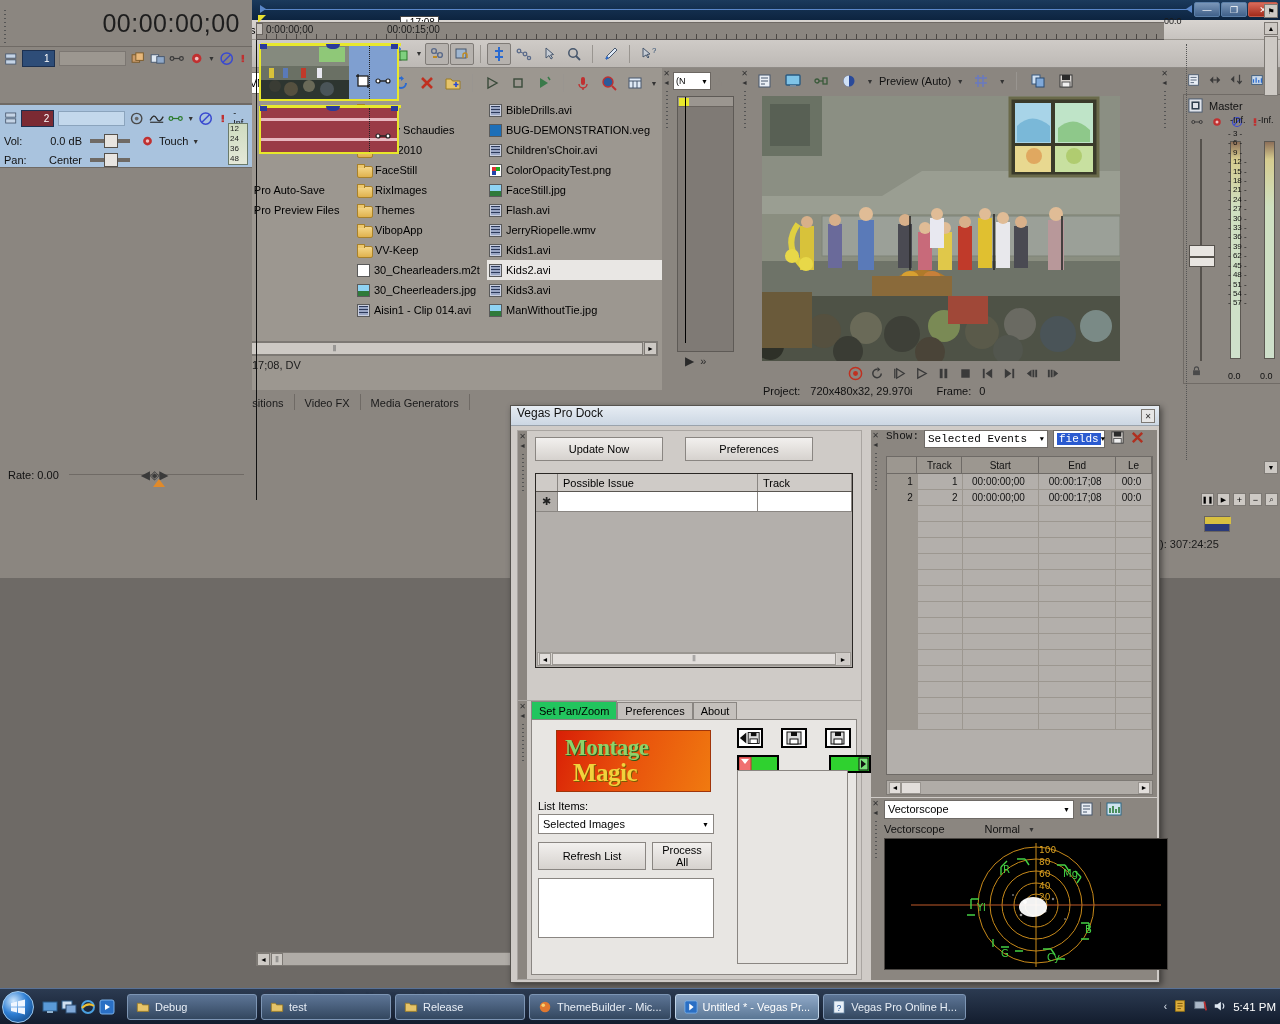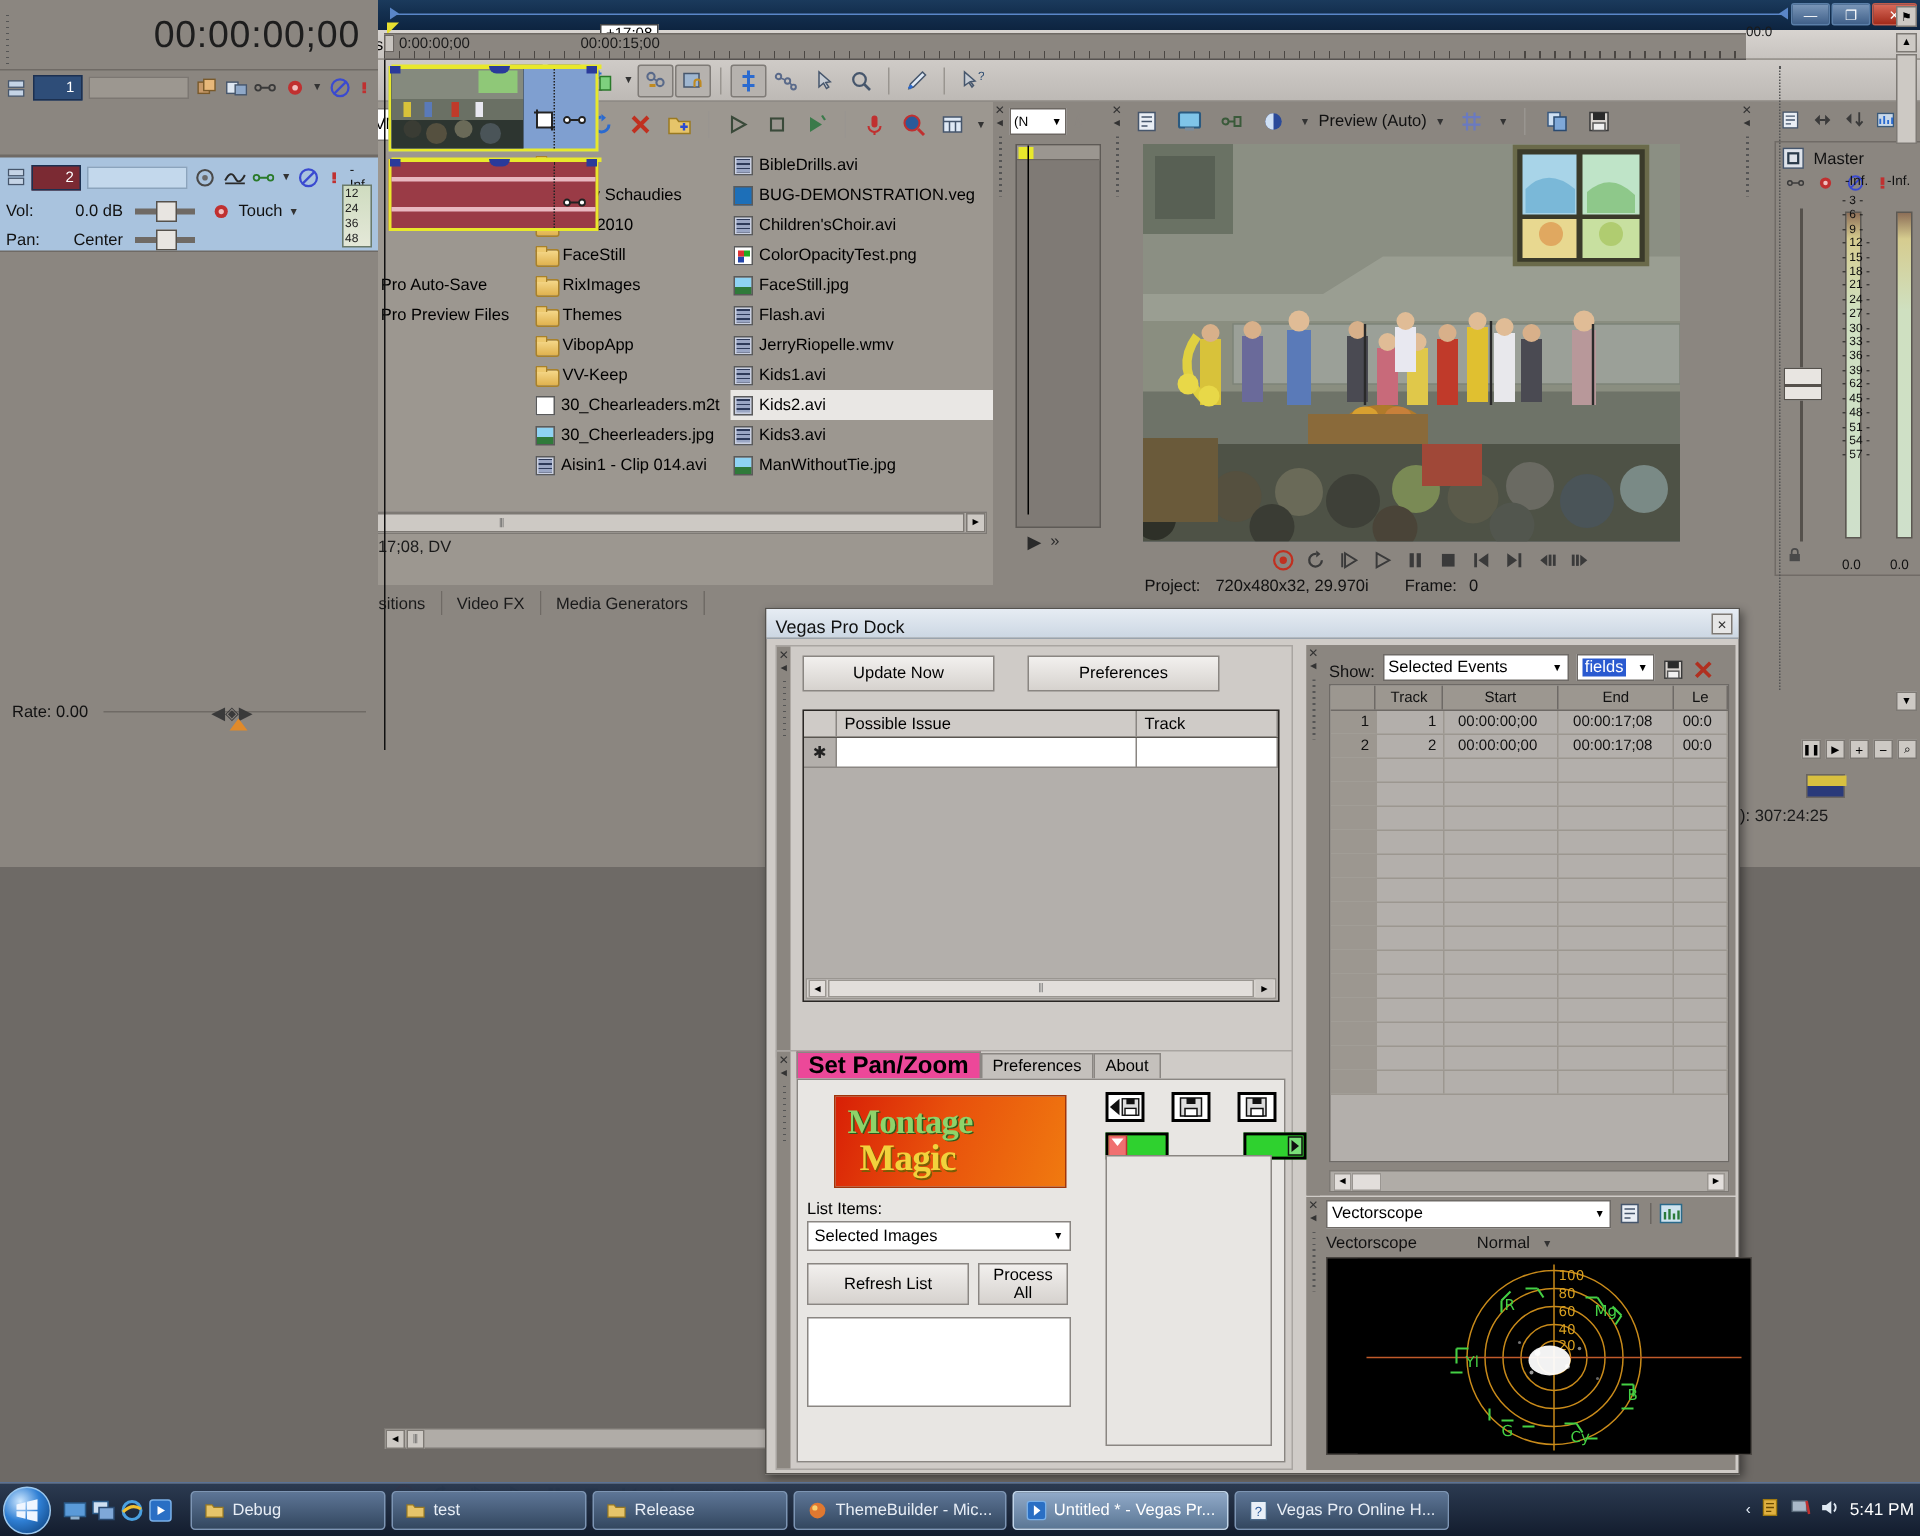--- a/index.html
+++ b/index.html
@@ -192,53 +192,53 @@
   
   .tl-farright { position:absolute; right:0; top:0; width:116px; height:560px; }
 
   
   #dock {
     position:absolute; left:510px; top:405px; width:650px; height:578px;
     background:#cfcbc7; border:1px solid #55524e; box-shadow:2px 2px 6px rgba(0,0,0,.45);
   }
   .dock-title {
     height:20px; background:linear-gradient(to bottom,#e6ecf3,#ccd7e3);
-    display:flex;align-items:flex-end;padding-left:6px;font-size:12px;color:#111;
+    display:flex;align-items:flex-start;padding-left:6px;font-size:12px;color:#111;
     border-bottom:1px solid #9aa3ac;
   }
   .dock-close { position:absolute;right:4px;top:3px;width:14px;height:14px;background:#e6e6e6;border:1px solid #7d7974;
      display:flex;align-items:center;justify-content:center;font-size:8px;color:#333; }
   .dock-body { position:absolute;left:0;top:20px;right:0;bottom:0; }
 
   .vd-left { position:absolute;left:6px;top:4px;width:345px;height:275px;background:#cfcbc7;border:1px solid #a9a5a1;display:flex;}
   .vd-btn { height:24px;background:linear-gradient(to bottom,#f2f0ee,#d6d2ce);border:1px solid #8a8682;
      display:flex;align-items:center;justify-content:center;font-size:11px;color:#000; }
   .issue-grid { background:#b3afab; border:1px solid #2a2724; position:relative; }
   .ig-head { display:flex;height:18px;background:#cfcbc7;border-bottom:1px solid #5a5651; }
   .ig-cell { border-right:1px solid #8a8682;display:flex;align-items:center;padding-left:5px;font-size:11px;color:#000; }
   .ig-row { display:flex;height:20px;background:#b3afab; }
   .ig-rowcell { background:#fff;border-right:1px solid #8a8682;border-bottom:1px solid #8a8682; }
   .ig-hscroll { position:absolute;left:1px;right:1px;bottom:1px;height:14px;background:#d6d2ce;border:1px solid #9a9691;display:flex;align-items:center;justify-content:space-between;padding:0 1px;}
 
   .vd-right { position:absolute;left:360px;top:4px;right:2px;bottom:185px;background:#8b8680; }
-  .vr-top { display:flex;align-items:flex-end;gap:5px;height:24px;padding-left:6px;font-size:11px;color:#111; }
+  .vr-top { display:flex;align-items:flex-start;gap:5px;height:24px;padding-left:6px;font-size:11px;color:#111;font-family:Liberation Mono, monospace; }
   .combo { background:#fff;border:1px solid #6e6a66;height:18px;display:flex;align-items:center;justify-content:space-between;padding:0 3px;font-size:11px;color:#000;}
   .ev-grid { position:absolute;left:6px;top:26px;right:4px;bottom:22px;background:#b3afab;border:1px solid #6e6a66;overflow:hidden; }
   .ev-head { display:flex;height:17px;background:#9c9790;border-bottom:1px solid #6e6a66; }
   .ev-hc { border-right:1px solid #6e6a66;display:flex;align-items:center;justify-content:center;font-size:10px;color:#111; }
   .ev-row { display:flex;height:16px;border-bottom:1px solid #9c9790; }
   .ev-c { border-right:1px solid #9c9790;display:flex;align-items:center;justify-content:flex-end;padding-right:4px;font-size:10px;color:#111; }
   .ev-c.idx { background:#9c9790; }
   .ev-hscroll { position:absolute;left:6px;right:4px;bottom:2px;height:15px;background:#b0aca7;border:1px solid #7d7974;display:flex;align-items:center;justify-content:space-between;padding:0 2px;}
 
   
   .mm { position:absolute;left:6px;bottom:2px;width:345px;height:280px;background:#cfcbc7;border:1px solid #a9a5a1;display:flex;}
   .mm-tabs { display:flex;height:18px;align-items:flex-end;padding-left:4px; }
   .mm-tab { height:17px;padding:0 7px;font-size:11px;display:flex;align-items:center;background:#c4c0bc;border:1px solid #8a8682;border-bottom:none; }
-  .mm-tab.active { background:#ec4899;height:18px;font-size:16px;font-weight:bold; }
+  .mm-tab.active { background:#22c55e;height:18px;font-size:11px; }
   .mm-panel { border:1px solid #8a8682;background:#e8e6e3;position:absolute;left:4px;top:18px;right:4px;bottom:4px; }
   .mm-logo { position:absolute;left:24px;top:10px;width:155px;height:62px;
      background:linear-gradient(110deg,#d81f06 0%,#e8500c 45%,#f07a10 100%);border:1px solid #a0350a;overflow:hidden;}
   .mm-logo .t1{position:absolute;left:8px;top:4px;font-size:23px;font-weight:bold;color:#8ed36a;
      font-family:"Liberation Serif",serif;text-shadow:1px 1px 0 #2c5c1c;letter-spacing:-0.5px;}
   .mm-logo .t2{position:absolute;left:16px;top:28px;font-size:25px;font-weight:bold;color:#f2d23c;
      font-family:"Liberation Serif",serif;text-shadow:1px 1px 0 #7a5c06;letter-spacing:-0.5px;}
   .mm-lbl{position:absolute;left:6px;top:80px;font-size:11px;color:#000;}
   .mm-combo{position:absolute;left:6px;top:94px;width:176px;height:20px;background:#fff;border:1px solid #8a8682;
      display:flex;align-items:center;justify-content:space-between;padding:0 4px;font-size:11px;color:#000;}

